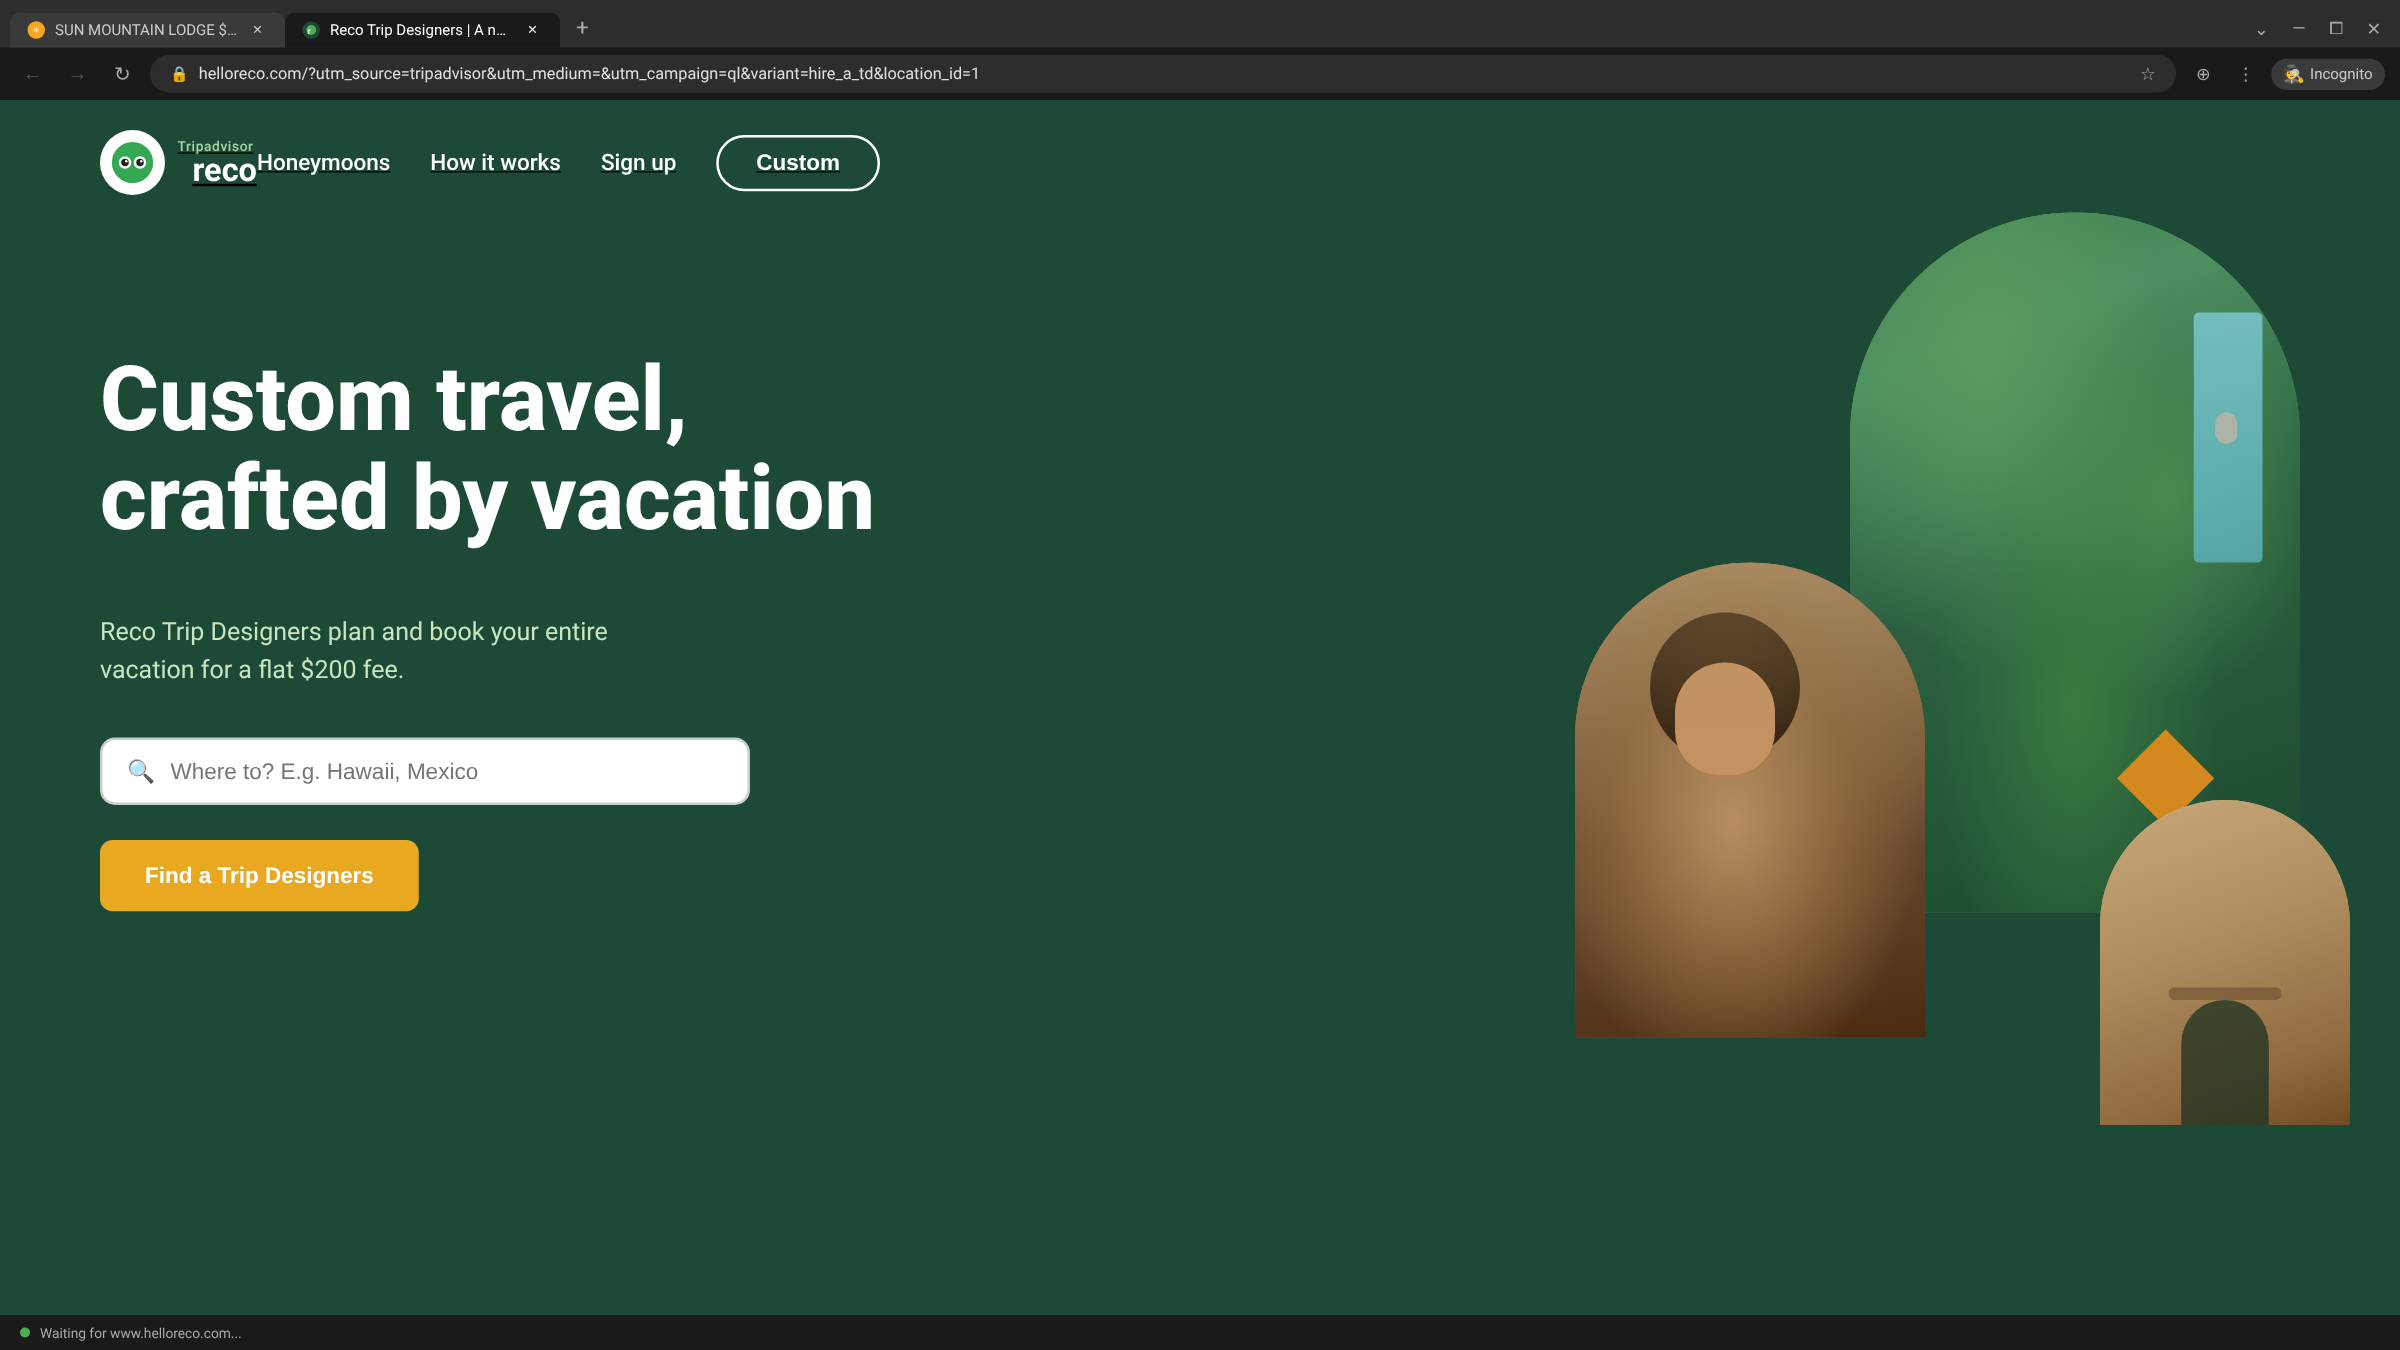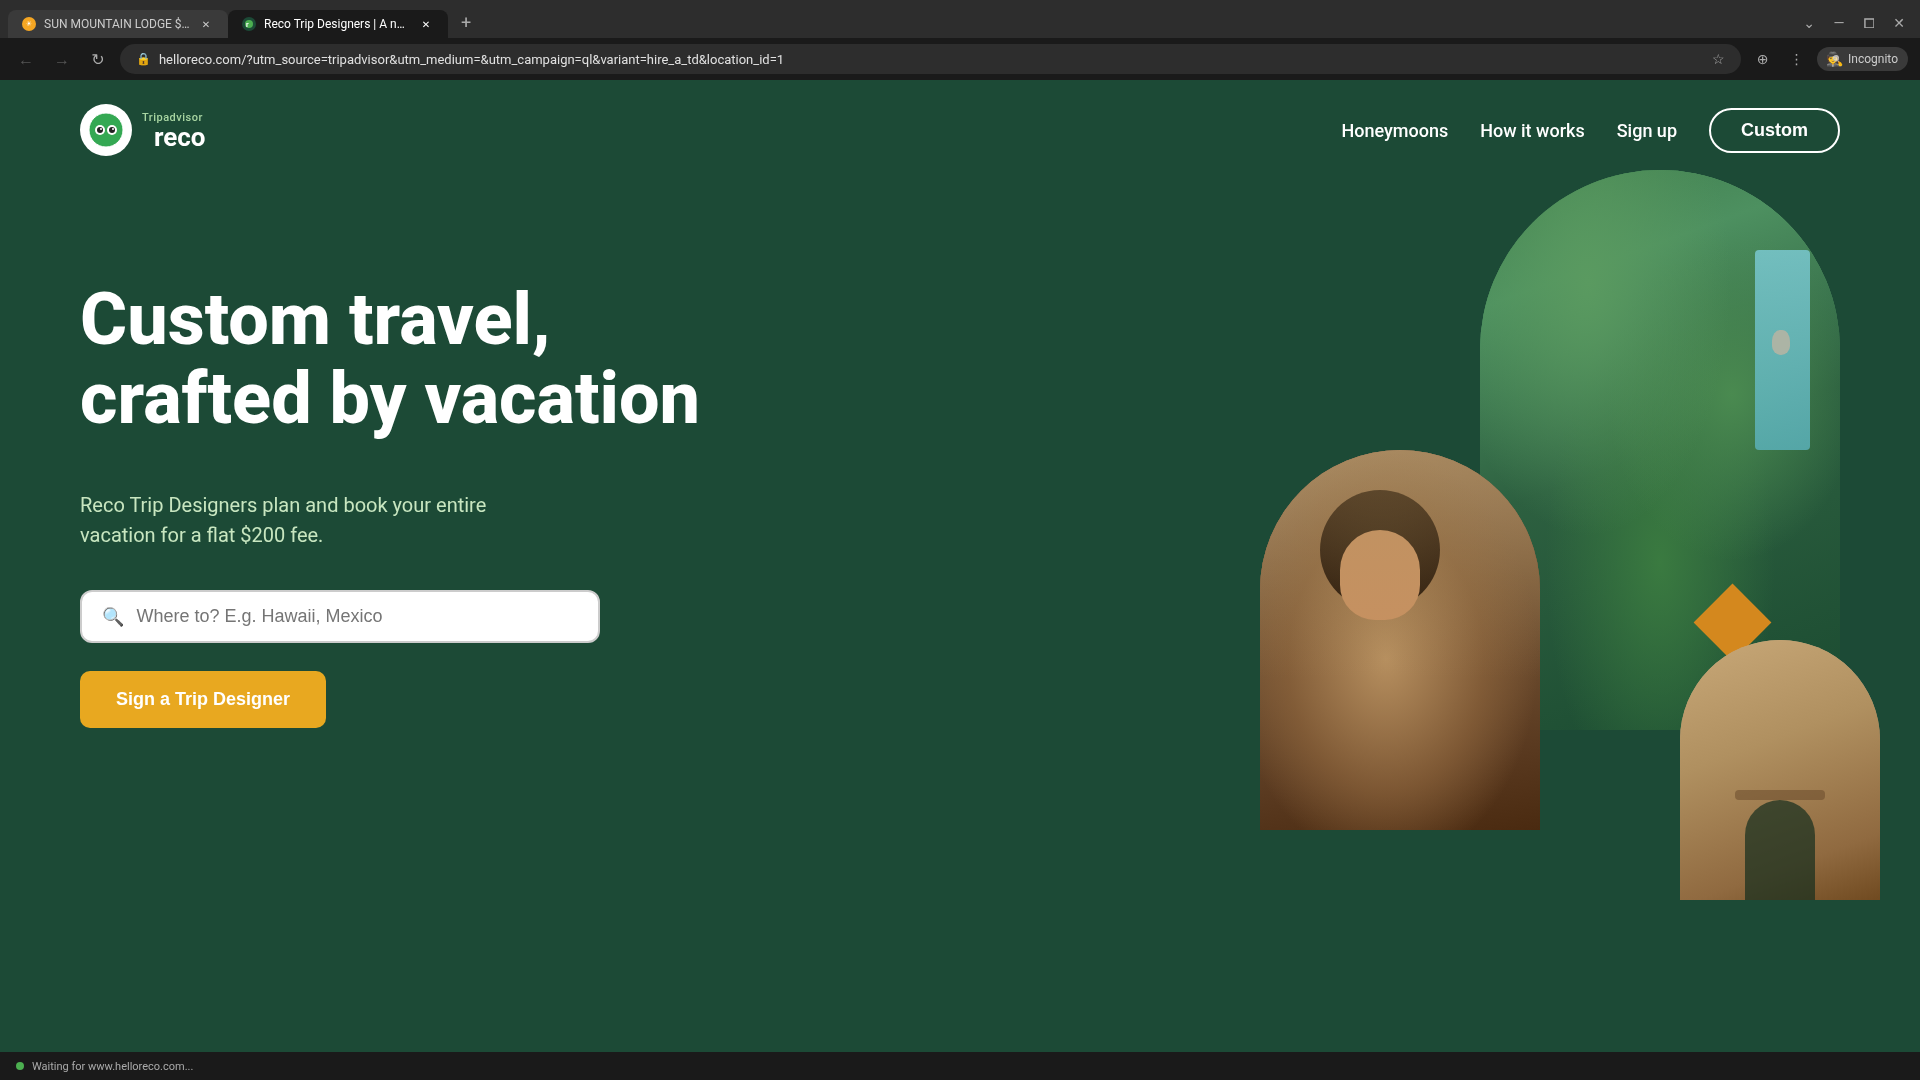--- a/index.html
+++ b/index.html
@@ -170,24 +170,24 @@
       background: #1c4a36;
       height: calc(1080px - 80px - 28px);
       position: relative;
       overflow: hidden;
     }
 
     
     .nav {
       display: flex;
       align-items: center;
-      justify-content: space-between;
       padding: 24px 80px;
       position: relative;
       z-index: 10;
+      text-decoration: underline;
     }
 
     .logo {
       display: flex;
       align-items: center;
       gap: 10px;
     }
 
     .logo-icon {
       width: 52px;
@@ -550,21 +550,21 @@
         <span>Custom travel,</span><br>
         <span>crafted by vacation</span>
       </h1>
       <p class="hero-subtitle">Reco Trip Designers plan and book your entire vacation for a flat $200 fee.</p>
 
       <div class="search-bar">
         <span class="search-icon">🔍</span>
         <input class="search-input" type="text" placeholder="Where to? E.g. Hawaii, Mexico" style="">
       </div>
 
-      <button class="find-btn">Sign a Trip Designer</button>
+      <button class="find-btn">Find a Trip Designers</button>
     </div>
 
     <div class="hero-images">
 
       <div class="arch-main">
         <div class="arch-main-inner">
 
           <div style="position:absolute; inset:0; background: 
             radial-gradient(ellipse at 30% 20%, #5a9a60 0%, transparent 40%),
             radial-gradient(ellipse at 70% 40%, #4a8a50 0%, transparent 35%),

